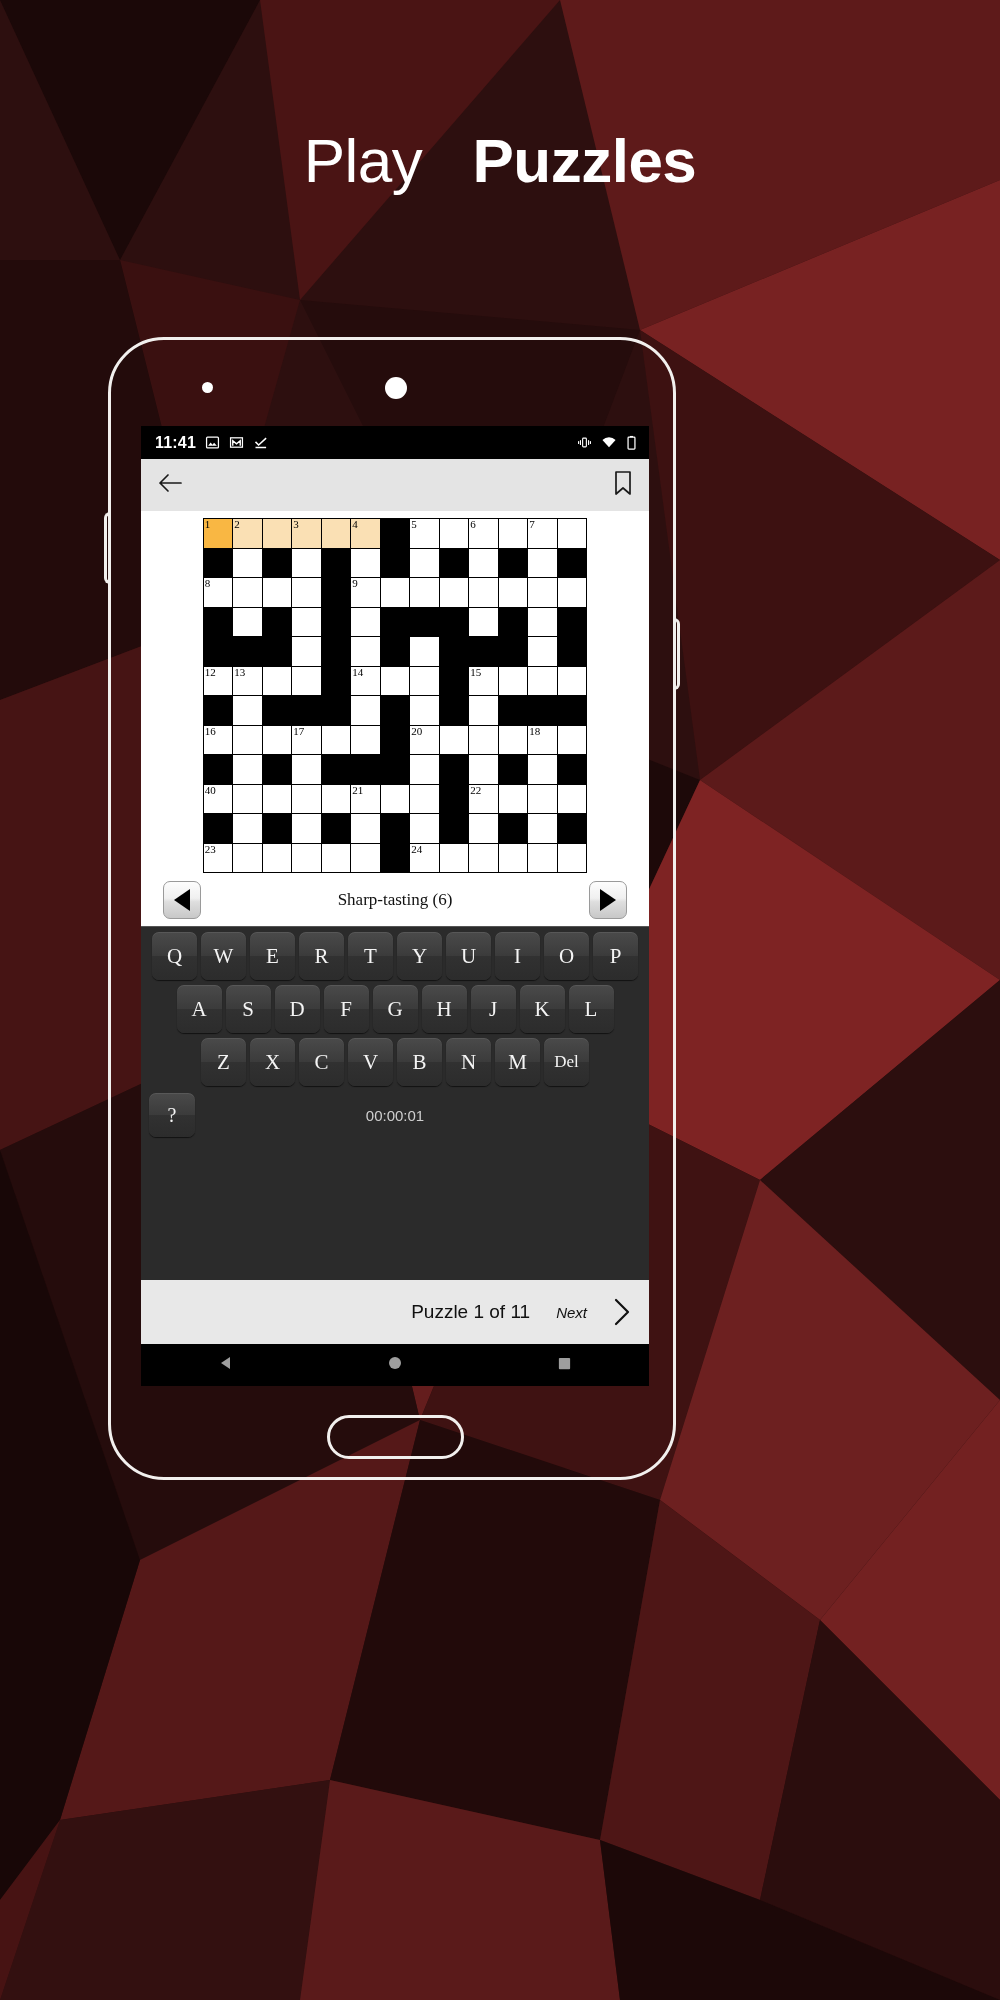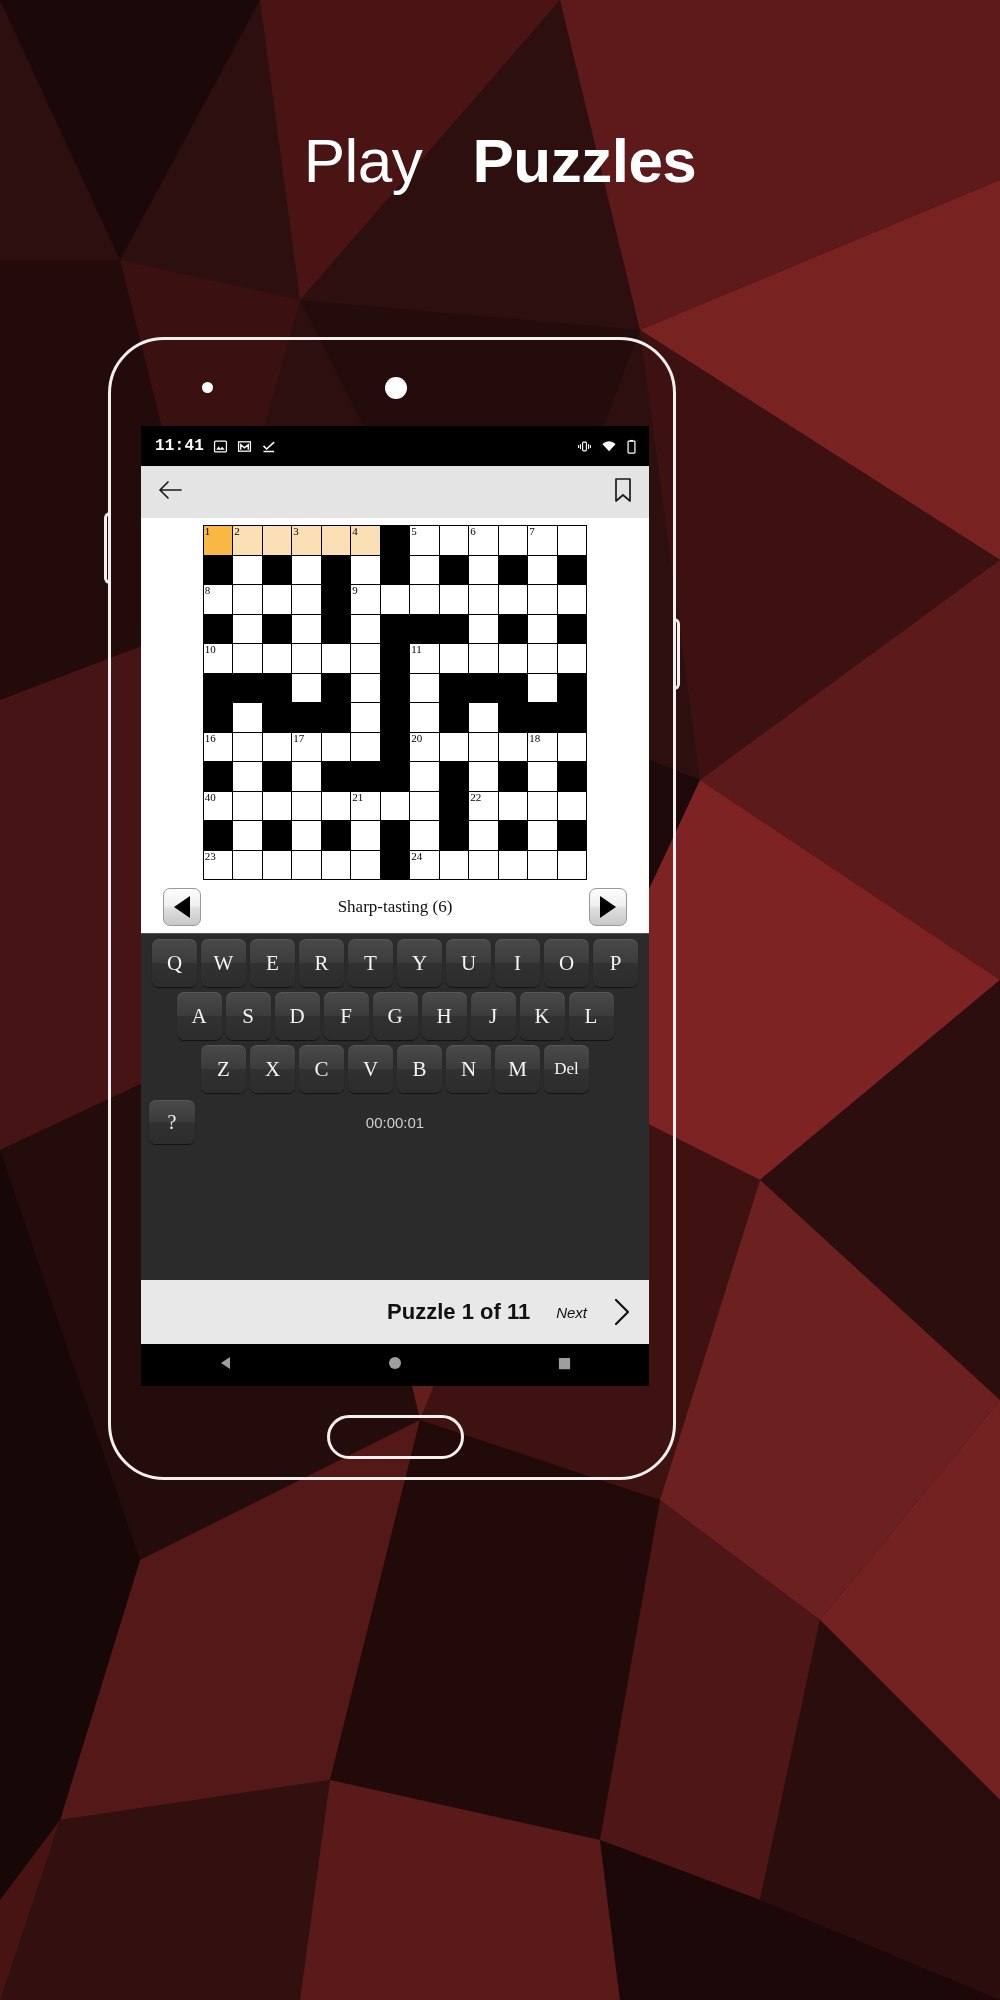--- a/index.html
+++ b/index.html
@@ -70,25 +70,24 @@
     position: absolute;
     left: 30px; top: 86px;
     width: 508px; height: 960px;
     background: #000;
     overflow: hidden;
     display: flex; flex-direction: column;
   }
 
   
   #statusbar {
-    height: 40px; background: #000; color: #fff;
+    height: 33px; background: #000; color: #fff;
     display: flex; align-items: center;
     padding: 0 12px 0 14px;
     flex: 0 0 auto;
-    font-family: Liberation Mono, monospace;
   }
   #statusbar .time { font-size: 16px; font-weight: 600; letter-spacing: 0.2px; }
   #statusbar .sb-left { display: flex; align-items: center; gap: 9px; }
   #statusbar .sb-right { display: flex; align-items: center; gap: 9px; margin-left: auto; }
   .sb-ico { display: inline-flex; align-items: center; }
 
   
   #appbar {
     height: 52px; background: #e4e4e4;
     display: flex; align-items: center; justify-content: space-between;
@@ -183,21 +182,21 @@
 
   
   #puzzlebar {
     background: #e8e8e8;
     flex: 0 0 auto;
     height: 64px;
     display: flex; align-items: center; justify-content: flex-end;
     gap: 26px;
     padding: 0 18px 0 0;
   }
-  #puzzle-count { font-size: 22px; font-weight: 700; color: #111; }
+  #puzzle-count { font-size: 19px; font-weight: 400; color: #111; }
   #next-label { font-size: 15px; color: #111; font-style: italic; }
   #next-chev { display: flex; align-items: center; }
 
   
   #androidnav {
     background: #000; flex: 0 0 auto; height: 42px;
     display: flex; align-items: center; justify-content: space-around;
   }
   #androidnav .navglyph { opacity: .62; }
 </style>
@@ -384,52 +383,56 @@
                 <td></td>
                 <td class="blk"></td>
                 <td class="blk"></td>
                 <td class="blk"></td>
                 <td></td>
                 <td class="blk"></td>
                 <td></td>
                 <td class="blk"></td>
               </tr>
               <tr>
-                <td>
-                  <span class="num">10</span>
-                </td>
-                <td></td>
-                <td></td>
-                <td></td>
-                <td></td>
-                <td></td>
-                <td class="blk"></td>
-                <td>
-                  <span class="num">11</span>
-                </td>
-                <td></td>
-                <td></td>
-                <td></td>
-                <td></td>
-                <td></td>
-              </tr>
-              <tr>
-                <td class="blk"></td>
-                <td class="blk"></td>
-                <td class="blk"></td>
-                <td></td>
-                <td class="blk"></td>
-                <td></td>
-                <td class="blk"></td>
-                <td></td>
-                <td class="blk"></td>
-                <td class="blk"></td>
-                <td class="blk"></td>
-                <td></td>
-                <td class="blk"></td>
+                <td class="blk"></td>
+                <td class="blk"></td>
+                <td class="blk"></td>
+                <td></td>
+                <td class="blk"></td>
+                <td></td>
+                <td class="blk"></td>
+                <td></td>
+                <td class="blk"></td>
+                <td class="blk"></td>
+                <td class="blk"></td>
+                <td></td>
+                <td class="blk"></td>
+              </tr>
+              <tr>
+                <td>
+                  <span class="num">12</span>
+                </td>
+                <td>
+                  <span class="num">13</span>
+                </td>
+                <td></td>
+                <td></td>
+                <td class="blk"></td>
+                <td>
+                  <span class="num">14</span>
+                </td>
+                <td></td>
+                <td></td>
+                <td class="blk"></td>
+                <td>
+                  <span class="num">15</span>
+                </td>
+                <td></td>
+                <td></td>
+                <td></td>
               </tr>
               <tr>
                 <td class="blk"></td>
                 <td></td>
                 <td class="blk"></td>
                 <td class="blk"></td>
                 <td class="blk"></td>
                 <td></td>
                 <td class="blk"></td>
                 <td></td>

